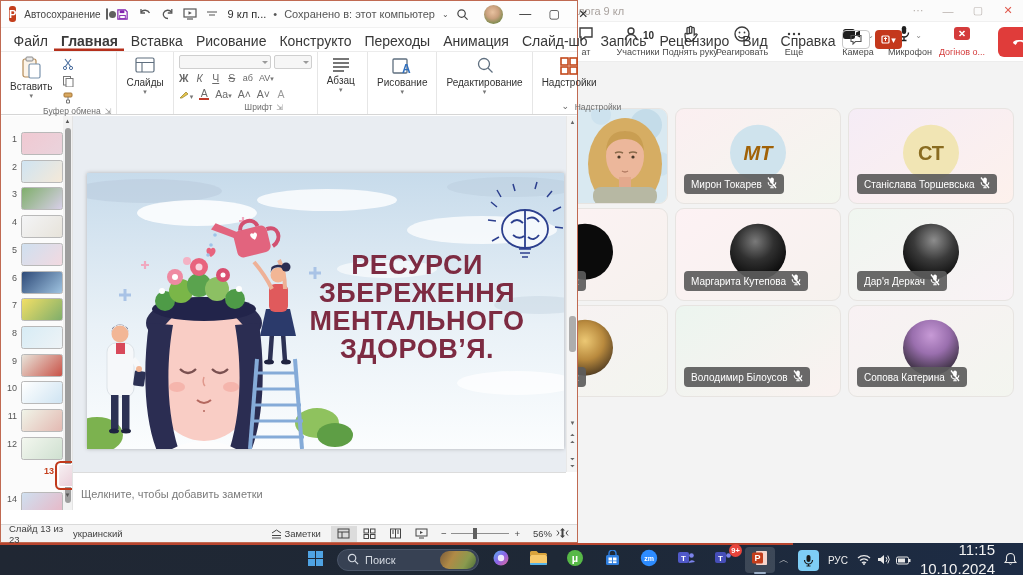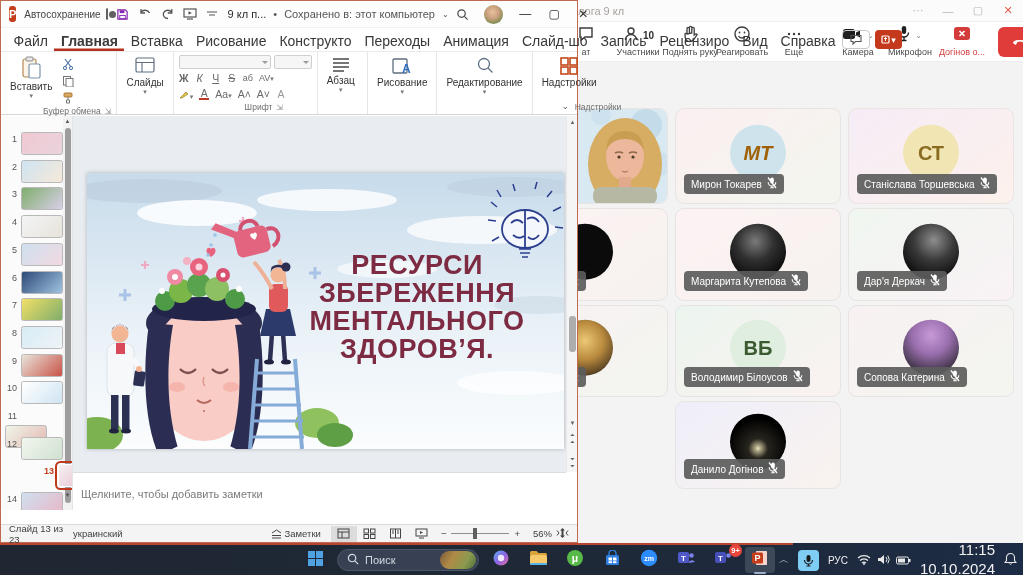--- a/index.html
+++ b/index.html
@@ -303,45 +303,33 @@
           <div class="name-pill">
             <span style="width:46px;"></span>
             <span><svg width="10" height="12" viewBox="0 0 10 12">
                 <rect x="3.2" y="0.5" width="3.6" height="6" rx="1.8" fill="#fff"></rect>
                 <path d="M1.2 5.2 a3.8 3.8 0 0 0 7.6 0 M5 9 v1.6 M3.2 10.8 h3.6" stroke="#fff" stroke-width="1.1" fill="none"></path>
                 <path d="M1 0.5 L9 11" stroke="#fff" stroke-width="1.3"></path>
               </svg></span>
           </div>
         </div>
         <div class="tile tg-e" style="left: 175px; top: 243px; height: 92px;">
-          <div class="avatar" style="background: rgb(223, 238, 222); color: rgb(60, 90, 49);">ВБ</div>
           <div class="name-pill">
             <span>Володимир Білоусов</span>
             <span><svg width="10" height="12" viewBox="0 0 10 12">
                 <rect x="3.2" y="0.5" width="3.6" height="6" rx="1.8" fill="#fff"></rect>
                 <path d="M1.2 5.2 a3.8 3.8 0 0 0 7.6 0 M5 9 v1.6 M3.2 10.8 h3.6" stroke="#fff" stroke-width="1.1" fill="none"></path>
                 <path d="M1 0.5 L9 11" stroke="#fff" stroke-width="1.3"></path>
               </svg></span>
           </div>
         </div>
         <div class="tile tg-f" style="left: 348px; top: 243px; height: 92px;">
           <div class="avatar photo-anime"></div>
           <div class="name-pill">
             <span>Сопова Катерина</span>
-            <span><svg width="10" height="12" viewBox="0 0 10 12">
-                <rect x="3.2" y="0.5" width="3.6" height="6" rx="1.8" fill="#fff"></rect>
-                <path d="M1.2 5.2 a3.8 3.8 0 0 0 7.6 0 M5 9 v1.6 M3.2 10.8 h3.6" stroke="#fff" stroke-width="1.1" fill="none"></path>
-                <path d="M1 0.5 L9 11" stroke="#fff" stroke-width="1.3"></path>
-              </svg></span>
-          </div>
-        </div>
-        <div class="tile tg-g" style="left: 175px; top: 339px; height: 88px;">
-          <div class="avatar photo-black"></div>
-          <div class="name-pill">
-            <span>Данило Догінов</span>
             <span><svg width="10" height="12" viewBox="0 0 10 12">
                 <rect x="3.2" y="0.5" width="3.6" height="6" rx="1.8" fill="#fff"></rect>
                 <path d="M1.2 5.2 a3.8 3.8 0 0 0 7.6 0 M5 9 v1.6 M3.2 10.8 h3.6" stroke="#fff" stroke-width="1.1" fill="none"></path>
                 <path d="M1 0.5 L9 11" stroke="#fff" stroke-width="1.3"></path>
               </svg></span>
           </div>
         </div>
       </div>
   </div>
 
@@ -627,21 +615,21 @@
             <span class="thumb-box" style="background: linear-gradient(135deg, rgb(215, 236, 245), rgb(238, 243, 246));"></span>
           </div>
           <div class="thumb-row" style="top: 237.6px;">
             <span class="thumb-num">9</span>
             <span class="thumb-box" style="background: linear-gradient(135deg, rgb(232, 228, 218), rgb(201, 83, 72));"></span>
           </div>
           <div class="thumb-row" style="top: 265.3px;">
             <span class="thumb-num">10</span>
             <span class="thumb-box" style="background: linear-gradient(135deg, rgb(255, 255, 255), rgb(207, 228, 242));"></span>
           </div>
-          <div class="thumb-row" style="top: 293px; flex-direction: column;">
+          <div class="thumb-row" style="top: 293px;">
             <span class="thumb-num">11</span>
             <span class="thumb-box" style="background: linear-gradient(135deg, rgb(240, 244, 232), rgb(227, 185, 178));"></span>
           </div>
           <div class="thumb-row" style="top: 320.7px;">
             <span class="thumb-num">12</span>
             <span class="thumb-box" style="background: linear-gradient(135deg, rgb(243, 247, 239), rgb(207, 224, 208));"></span>
           </div>
           <div class="thumb-row sel" style="top: 348.4px;">
             <span class="thumb-num">13</span>
             <span class="thumb-box" style="background: linear-gradient(135deg, rgb(246, 240, 242), rgb(227, 183, 200));"></span>

